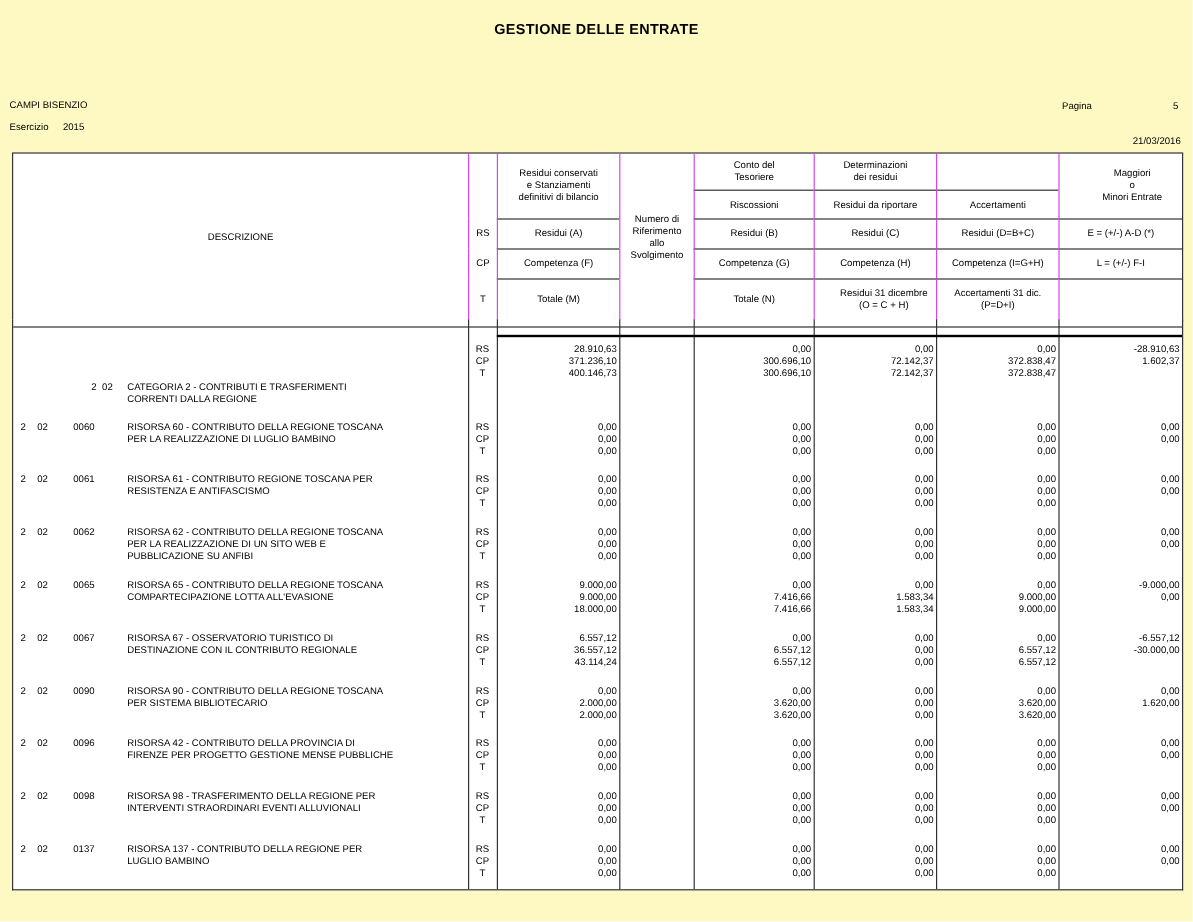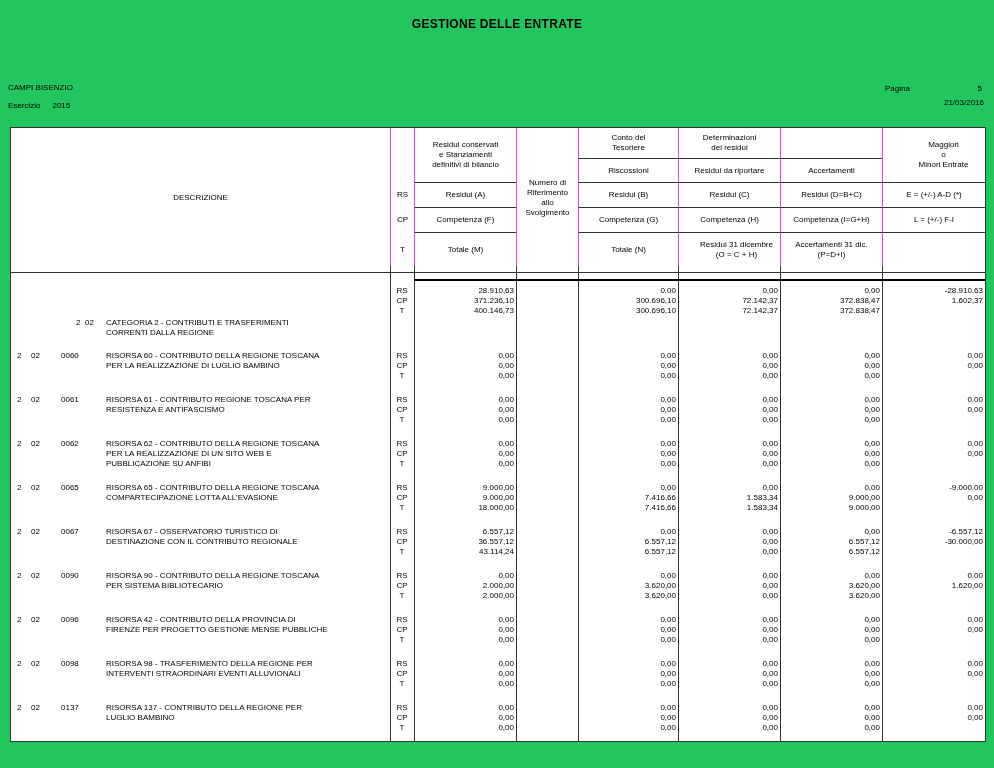--- a/index.html
+++ b/index.html
@@ -1,29 +1,29 @@
 <!DOCTYPE html>
 <html><head>
 <meta charset="utf-8">
 <style>
   * { margin:0; padding:0; box-sizing:border-box; }
   html,body { background:#fff; }
   #page {
-    position:relative; width:994px; height:768px; background:#22c55e;
+    position:relative; width:994px; height:768px; background:#fef9c3;
     font-family:"Liberation Sans", sans-serif; color:#000; overflow:hidden;
   }
   .t8 { font-size:8px; line-height:10px; }
 
   #title { position:absolute; top:17px; left:0; width:100%; text-align:center;
            font-size:12px; font-weight:bold; letter-spacing:.3px; }
   #entity   { position:absolute; left:8px; top:83px; }
   #esercizio{ position:absolute; left:8px; top:101px; }
   #esercizio .yr { margin-left:12px; }
   #pagina { position:absolute; left:885px; top:84px; width:97px; display:flex; justify-content:space-between; }
-  #repdate { position:absolute; right:10px; top:98px; }
+  #repdate { position:absolute; right:10px; top:113px; }
 
   
   #thead {
     position:absolute; left:10px; top:127px; width:976px; height:141px;
     display:grid;
     grid-template-columns:379px 24px 102px 62px 100px 102px 102px 1fr;
     grid-template-rows:30px 24px 25px 25px 35px;
     border:1px solid #333; background:#fff;
   }
   .hc { font-size:8px; line-height:10px; display:flex; align-items:center; justify-content:center;

